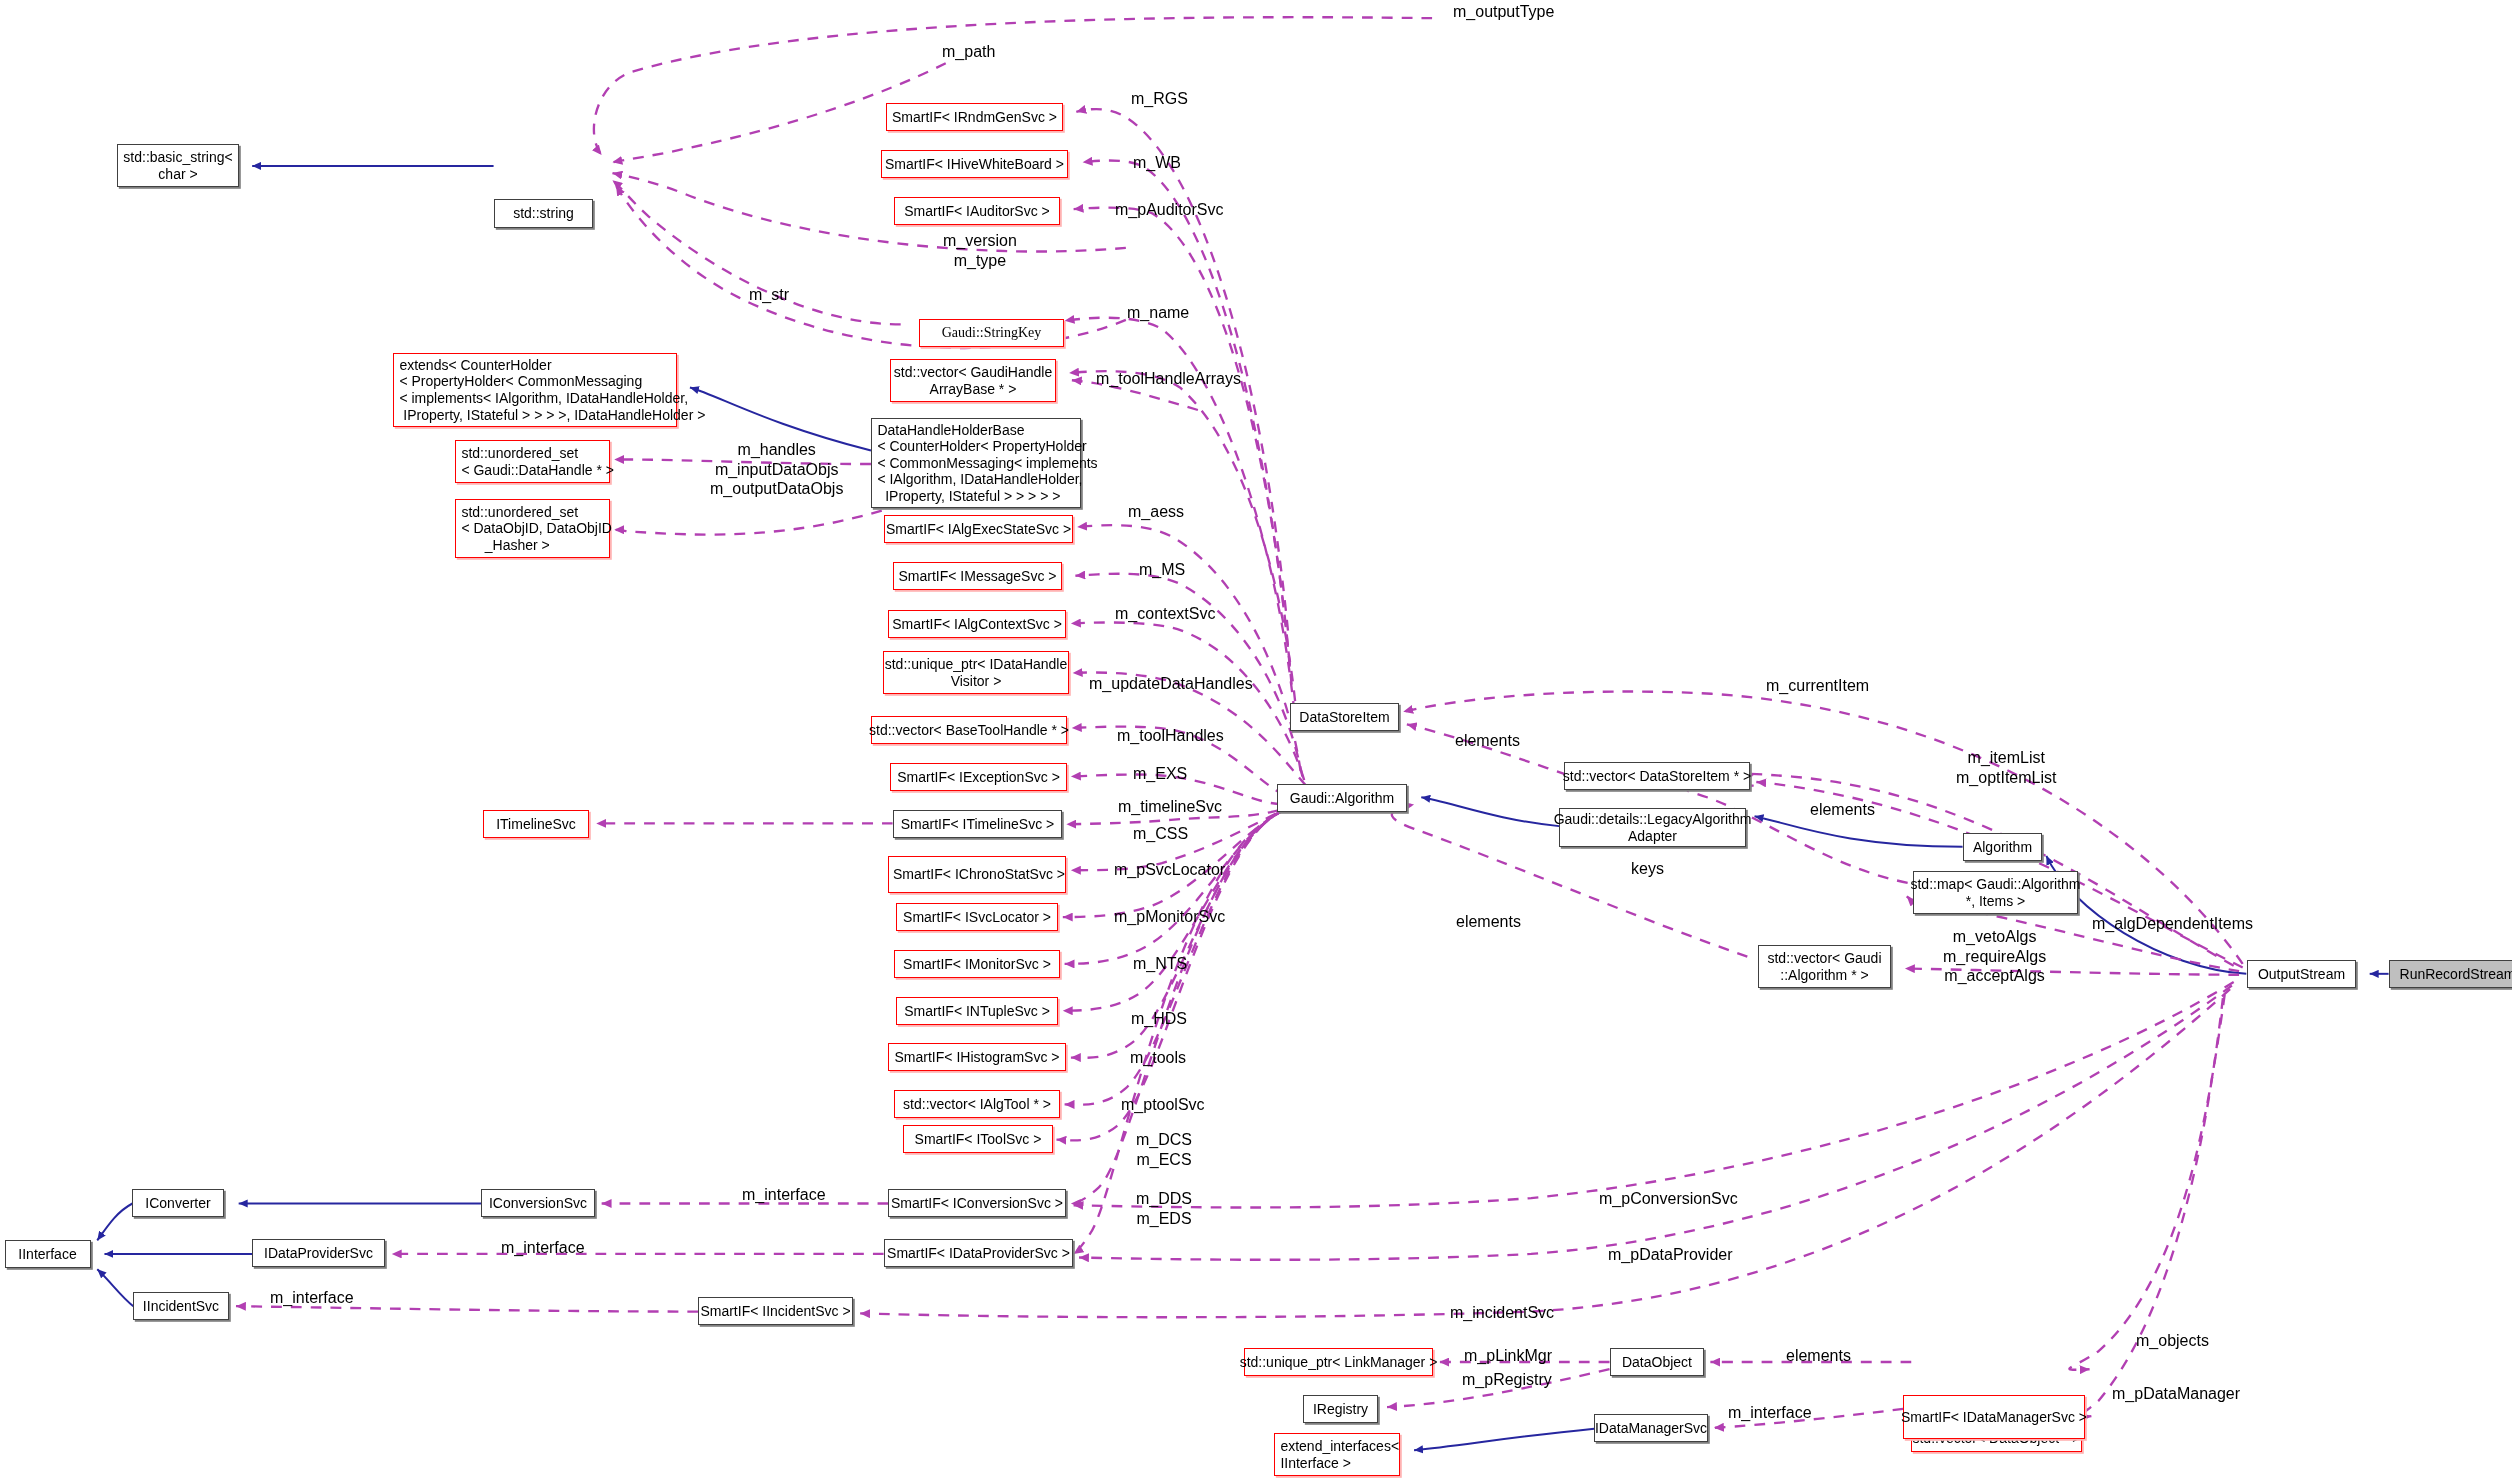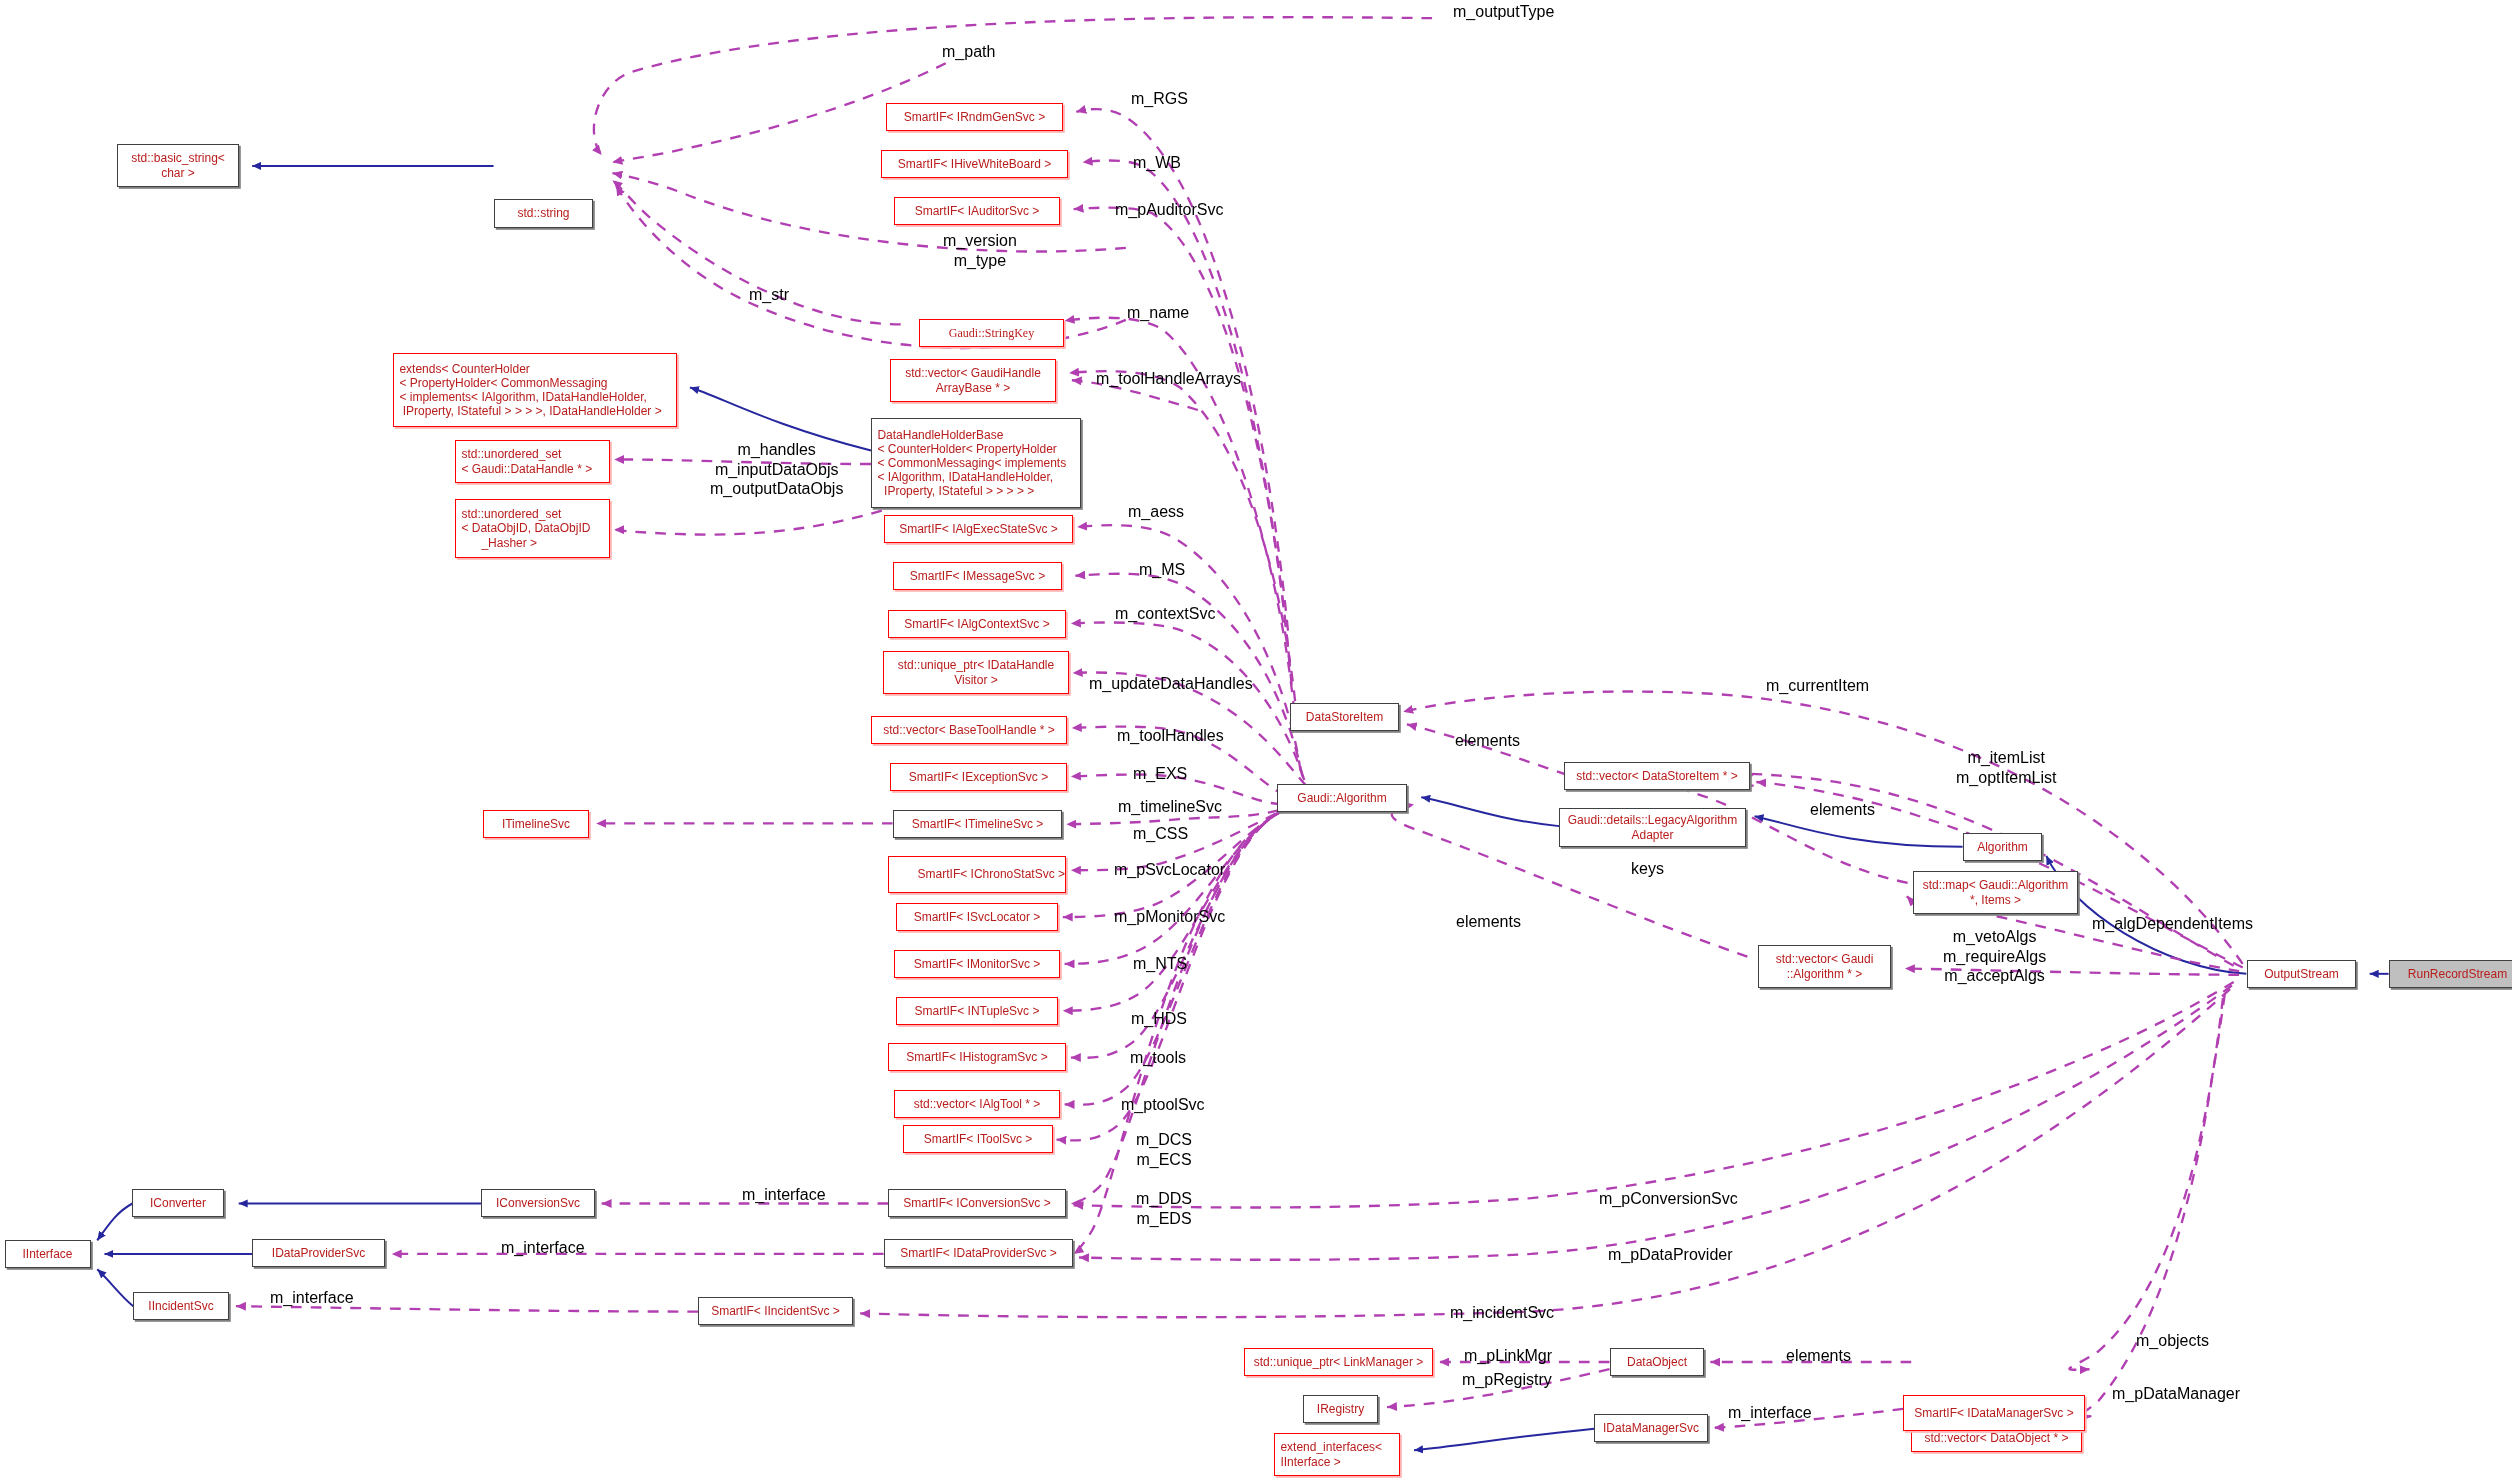--- a/index.html
+++ b/index.html
@@ -24,23 +24,23 @@
     pointer-events: none;
   }
   .node {
     position: absolute;
     box-sizing: border-box;
     display: flex;
     align-items: center;
     justify-content: center;
     text-align: center;
     background: #ffffff;
-    font-size: 12px;
+    font-size: 14px;
     line-height: 1.18;
-    color: #b91c1c;
+    color: #000000;
     white-space: pre;
     z-index: 5;
   }
   
   .n-black {
     border: 1.8px solid #404040;
     box-shadow: 1.8px 1.8px 0 0 #808080;
   }
   .n-red {
     border: 1.8px solid #ff0000;
@@ -203,21 +203,21 @@
       <div class="node n-black" style="left: 4.5px; top: 1240px; width: 86px; height: 28px;"><span>IInterface</span></div>
       <div class="node n-black" style="left: 252px; top: 1239px; width: 133px; height: 28px;"><span>IDataProviderSvc</span></div>
       <div class="node n-black" style="left: 884px; top: 1239px; width: 189px; height: 28px;"><span>SmartIF&lt; IDataProviderSvc &gt;</span></div>
       <div class="node n-black" style="left: 133px; top: 1292px; width: 96px; height: 28px;"><span>IIncidentSvc</span></div>
       <div class="node n-black" style="left: 698px; top: 1297px; width: 155px; height: 28px;"><span>SmartIF&lt; IIncidentSvc &gt;</span></div>
       <div class="node n-red" style="left: 1244px; top: 1348px; width: 189px; height: 28px;"><span>std::unique_ptr&lt; LinkManager &gt;</span></div>
       <div class="node n-black" style="left: 1610px; top: 1348px; width: 94px; height: 28px;"><span>DataObject</span></div>
       <div class="node n-red" style="left: 1911px; top: 1424px; width: 171px; height: 28px;"><span>std::vector&lt; DataObject * &gt;</span></div>
       <div class="node n-black" style="left: 1303px; top: 1395px; width: 75px; height: 28px;"><span>IRegistry</span></div>
       <div class="node n-black" style="left: 1594px; top: 1414px; width: 114px; height: 28px;"><span>IDataManagerSvc</span></div>
-      <div class="node n-red" style="left: 1903px; top: 1395px; width: 182px; height: 36px;"><span>SmartIF&lt; IDataManagerSvc &gt;</span></div>
+      <div class="node n-red" style="left: 1903px; top: 1395px; width: 182px; height: 44px;"><span>SmartIF&lt; IDataManagerSvc &gt;</span></div>
       <div class="node n-red left" style="left: 1274px; top: 1433px; width: 126px; height: 43px;"><span>extend_interfaces&lt;
 IInterface &gt;</span></div>
       <div class="node n-black" style="left: 1290px; top: 703px; width: 109px; height: 28px;"><span>DataStoreItem</span></div>
       <div class="node n-black" style="left: 1277px; top: 784px; width: 130px; height: 28px;"><span>Gaudi::Algorithm</span></div>
       <div class="node n-black" style="left: 1564px; top: 762px; width: 186px; height: 28px;"><span>std::vector&lt; DataStoreItem * &gt;</span></div>
       <div class="node n-black" style="left: 1559px; top: 808px; width: 187px; height: 39px;"><span>Gaudi::details::LegacyAlgorithm
 Adapter</span></div>
       <div class="node n-black" style="left: 1963px; top: 833px; width: 79px; height: 28px;"><span>Algorithm</span></div>
       <div class="node n-black" style="left: 1913px; top: 871px; width: 165px; height: 43px;"><span>std::map&lt; Gaudi::Algorithm
 *, Items &gt;</span></div>

